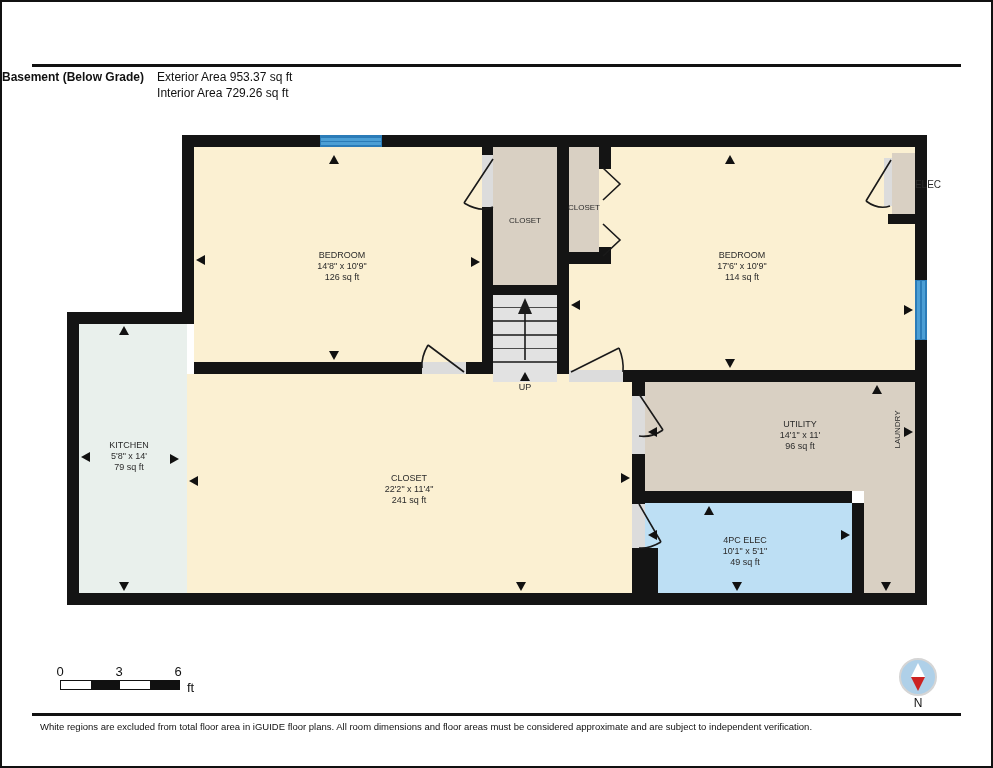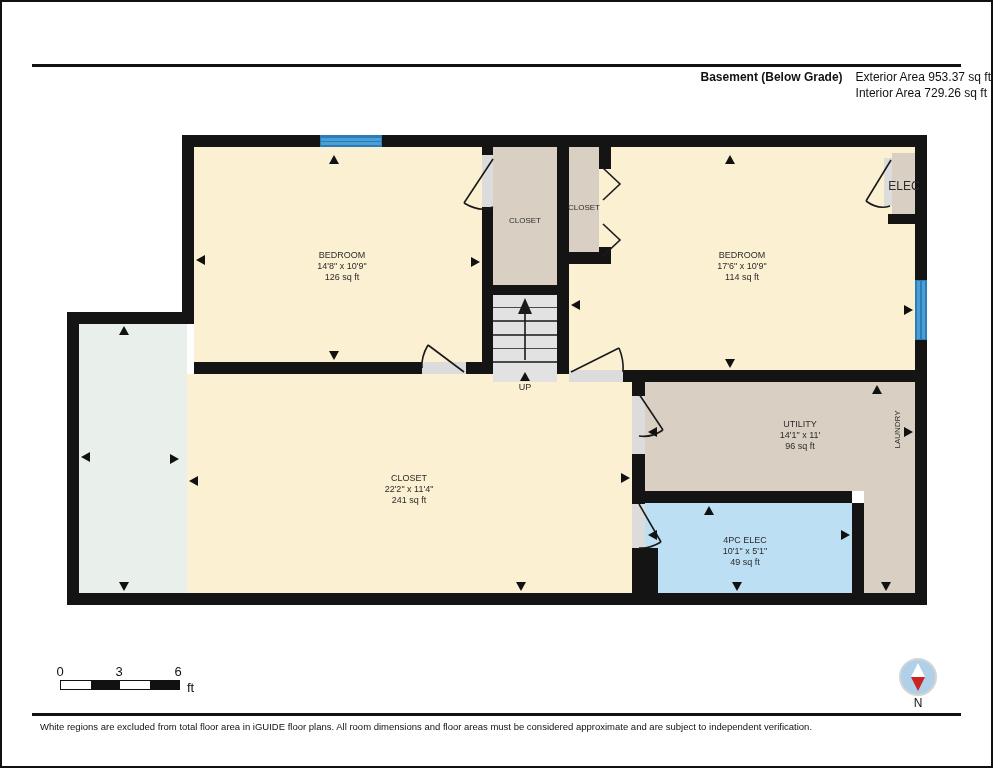--- a/index.html
+++ b/index.html
@@ -1,20 +1,20 @@
 <!DOCTYPE html>
 <html style="--c-bedroom: #FBF0D2; --c-closet: #D9D0C3; --c-kitchen: #E9F0EC; --c-bath: #BDDFF4; --c-stairs: #E2E2E2; --c-window: #4C9FD5; --c-wall: #141414; --c-door_gap: #DCDCDC; --c-compass: #AFD0E8;"><head>
 <meta charset="utf-8">
 <style>
   html,body{margin:0;padding:0;background:#888;}
   .sheet{position:relative;width:993px;height:768px;background:#fff;border:2px solid #111;
          box-sizing:border-box;font-family:"Liberation Sans",sans-serif;overflow:hidden;margin:0 auto;}
   .title{position:absolute;top:30px;left:0;right:0;text-align:center;font-size:21px;font-weight:bold;color:#111;}
   .hline{position:absolute;left:30px;right:30px;height:3px;background:#111;}
-  .subtitle{position:absolute;top:67px;left:0;right:0;display:flex;justify-content:flex-end;gap:13px;align-items:flex-start;}
+  .subtitle{position:absolute;top:67px;left:0;right:0;display:flex;justify-content:flex-start;gap:13px;align-items:flex-start;}
   .floor{font-size:12px;font-weight:bold;color:#111;line-height:16px;}
   .areas{display:flex;flex-direction:column;font-size:12px;color:#111;line-height:16px;}
   .plan{position:absolute;left:0;top:0;width:993px;height:768px;}
   .room{position:absolute;}
   .cream{background:var(--c-bedroom,#FBF0D2);}
   .tan{background:var(--c-closet,#D9D0C3);}
   .mint{background:var(--c-kitchen,#E9F0EC);}
   .blue{background:var(--c-bath,#BDDFF4);}
   .gray{background:var(--c-stairs,#E2E2E2);}
   .stairs{background:repeating-linear-gradient(to bottom,var(--c-stairs,#E2E2E2) 0 12px,#4a4a4a 12px 13.5px);background-color:var(--c-stairs,#E2E2E2);}
@@ -152,38 +152,43 @@
     <div class="rlabel" style="left:255px;top:248px;width:170px">
       <div>BEDROOM</div>
       <div>14'8" x 10'9"</div>
       <div>126 sq ft</div>
     </div>
     <div class="rlabel" style="left:655px;top:248px;width:170px">
       <div>BEDROOM</div>
       <div>17'6" x 10'9"</div>
       <div>114 sq ft</div>
     </div>
+    <div class="rlabel" style="left:42px;top:438px;width:170px">
+      <div>KITCHEN</div>
+      <div>5'8" x 14'</div>
+      <div>79 sq ft</div>
+    </div>
     <div class="rlabel" style="left:322px;top:471px;width:170px">
       <div>CLOSET</div>
       <div>22'2" x 11'4"</div>
       <div>241 sq ft</div>
     </div>
     <div class="rlabel" style="left:713px;top:417px;width:170px">
       <div>UTILITY</div>
       <div>14'1" x 11'</div>
       <div>96 sq ft</div>
     </div>
     <div class="rlabel" style="left:658px;top:533px;width:170px">
       <div>4PC ELEC</div>
       <div>10'1" x 5'1"</div>
       <div>49 sq ft</div>
     </div>
     <div class="rlabel-sm" style="left:491px;top:214px;width:64px">CLOSET</div>
     <div class="rlabel-sm" style="left:552px;top:201px;width:60px">CLOSET</div>
-    <div class="rlabel-sm" style="left:884px;top:177px;width:36px;font-size:12px">ELEC</div>
+    <div class="rlabel-sm" style="left:908px;top:177px;width:36px;font-size:10px">ELEC</div>
     <div class="rlabel-sm vert" style="left:857px;top:423px;width:76px">LAUNDRY</div>
     <div class="rlabel" style="left:491px;top:380px;width:64px">UP</div>
   </div>
 
   <div class="scalewrap">
     <div class="scalenums">
       <span style="left:0">0</span>
       <span style="left:50%">3</span>
       <span style="left:100%">6</span>
     </div>

